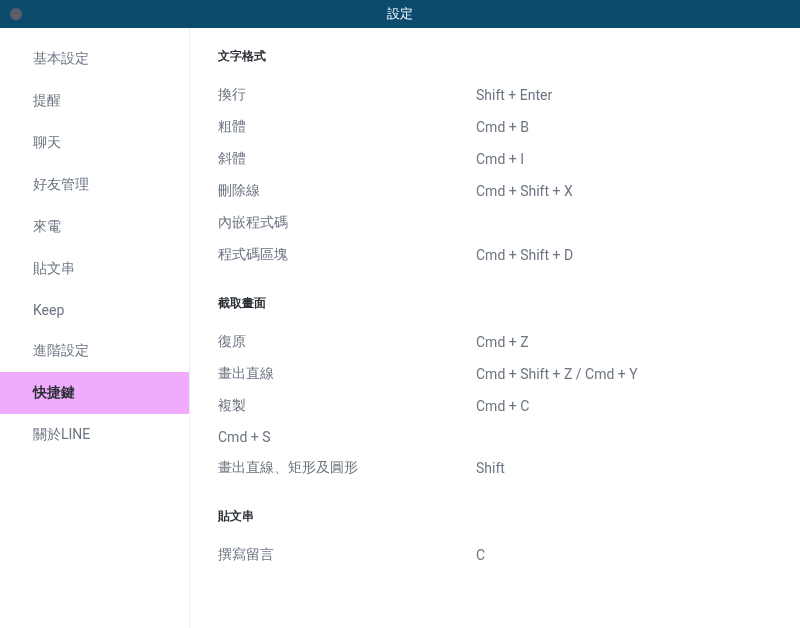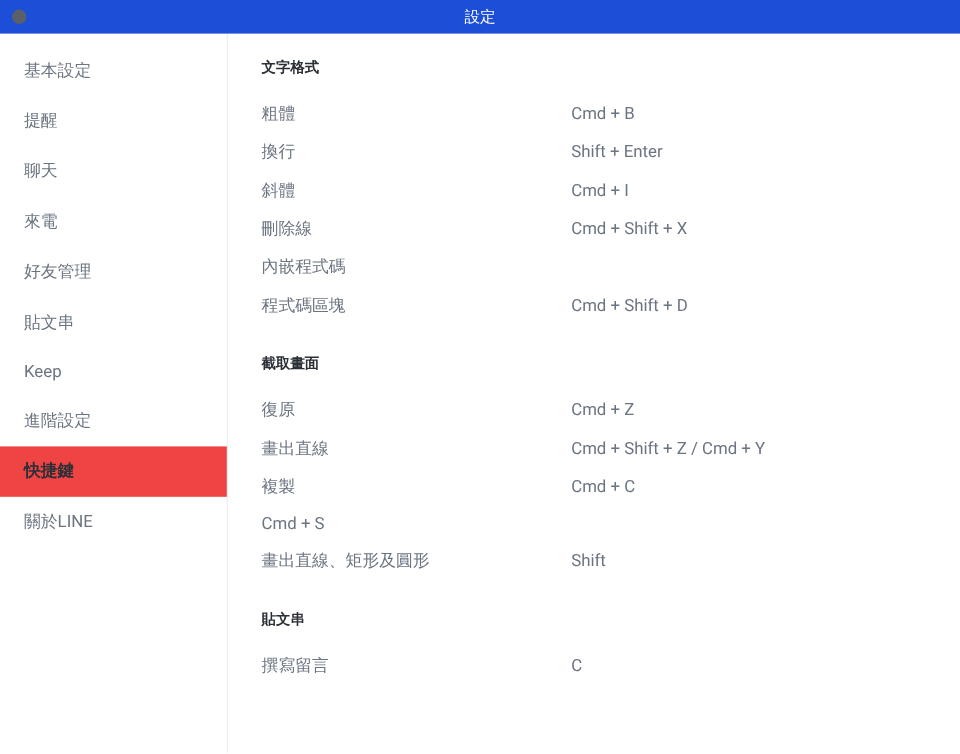--- a/index.html
+++ b/index.html
@@ -1,20 +1,20 @@
 <!DOCTYPE html>
 <html><head>
   <meta charset="utf-8">
   <style>
     * { margin: 0; padding: 0; box-sizing: border-box; font-family: -apple-system, BlinkMacSystemFont, "Segoe UI", Roboto, sans-serif; }
     html, body { width: 800px; height: 628px; overflow: hidden; background: #fff; }
     
     .titlebar {
       height: 28px;
-      background: #1d4ed8;
+      background: #0c4a6e;
       display: flex;
       align-items: center;
       position: relative;
       color: #fff;
     }
     .titlebar .dot {
       width: 12px;
       height: 12px;
       border-radius: 50%;
       background: #5a6068;
@@ -32,27 +32,27 @@
       display: flex;
       height: calc(628px - 28px);
     }
     
     .sidebar {
       width: 190px;
       border-right: 1px solid #eceef1;
       padding-top: 10px;
     }
     .sidebar .item {
-      padding: 12px 20px;
+      padding: 12px 33px;
       font-size: 14px;
       color: #6b7481;
       cursor: pointer;
     }
     .sidebar .item.active {
-      background: #ef4444;
+      background: #f0abfc;
       color: #2b2f36;
       font-weight: 600;
     }
     
     .content {
       flex: 1;
       padding: 20px 28px 0 28px;
       overflow: hidden;
     }
     
@@ -85,38 +85,38 @@
 <div class="titlebar">
   <div class="dot"></div>
   <div class="title">設定</div>
 </div>
 
 <div class="body">
   <div class="sidebar">
     <div class="item"><span>基本設定</span></div>
     <div class="item"><span>提醒</span></div>
     <div class="item"><span>聊天</span></div>
+    <div class="item"><span>好友管理</span></div>
     <div class="item"><span>來電</span></div>
-    <div class="item"><span>好友管理</span></div>
     <div class="item"><span>貼文串</span></div>
     <div class="item"><span>Keep</span></div>
     <div class="item"><span>進階設定</span></div>
     <div class="item active"><span>快捷鍵</span></div>
     <div class="item"><span>關於LINE</span></div>
   </div>
 
   <div class="content">
     <div class="section-title first">文字格式</div>
     <div class="row">
+        <div class="label">換行</div>
+        <div class="shortcut">Shift + Enter</div>
+      </div>
+    <div class="row">
         <div class="label">粗體</div>
         <div class="shortcut">Cmd + B</div>
-      </div>
-    <div class="row">
-        <div class="label">換行</div>
-        <div class="shortcut">Shift + Enter</div>
       </div>
     <div class="row">
         <div class="label">斜體</div>
         <div class="shortcut">Cmd + I</div>
       </div>
     <div class="row">
         <div class="label">刪除線</div>
         <div class="shortcut">Cmd + Shift + X</div>
       </div>
     <div class="row">

